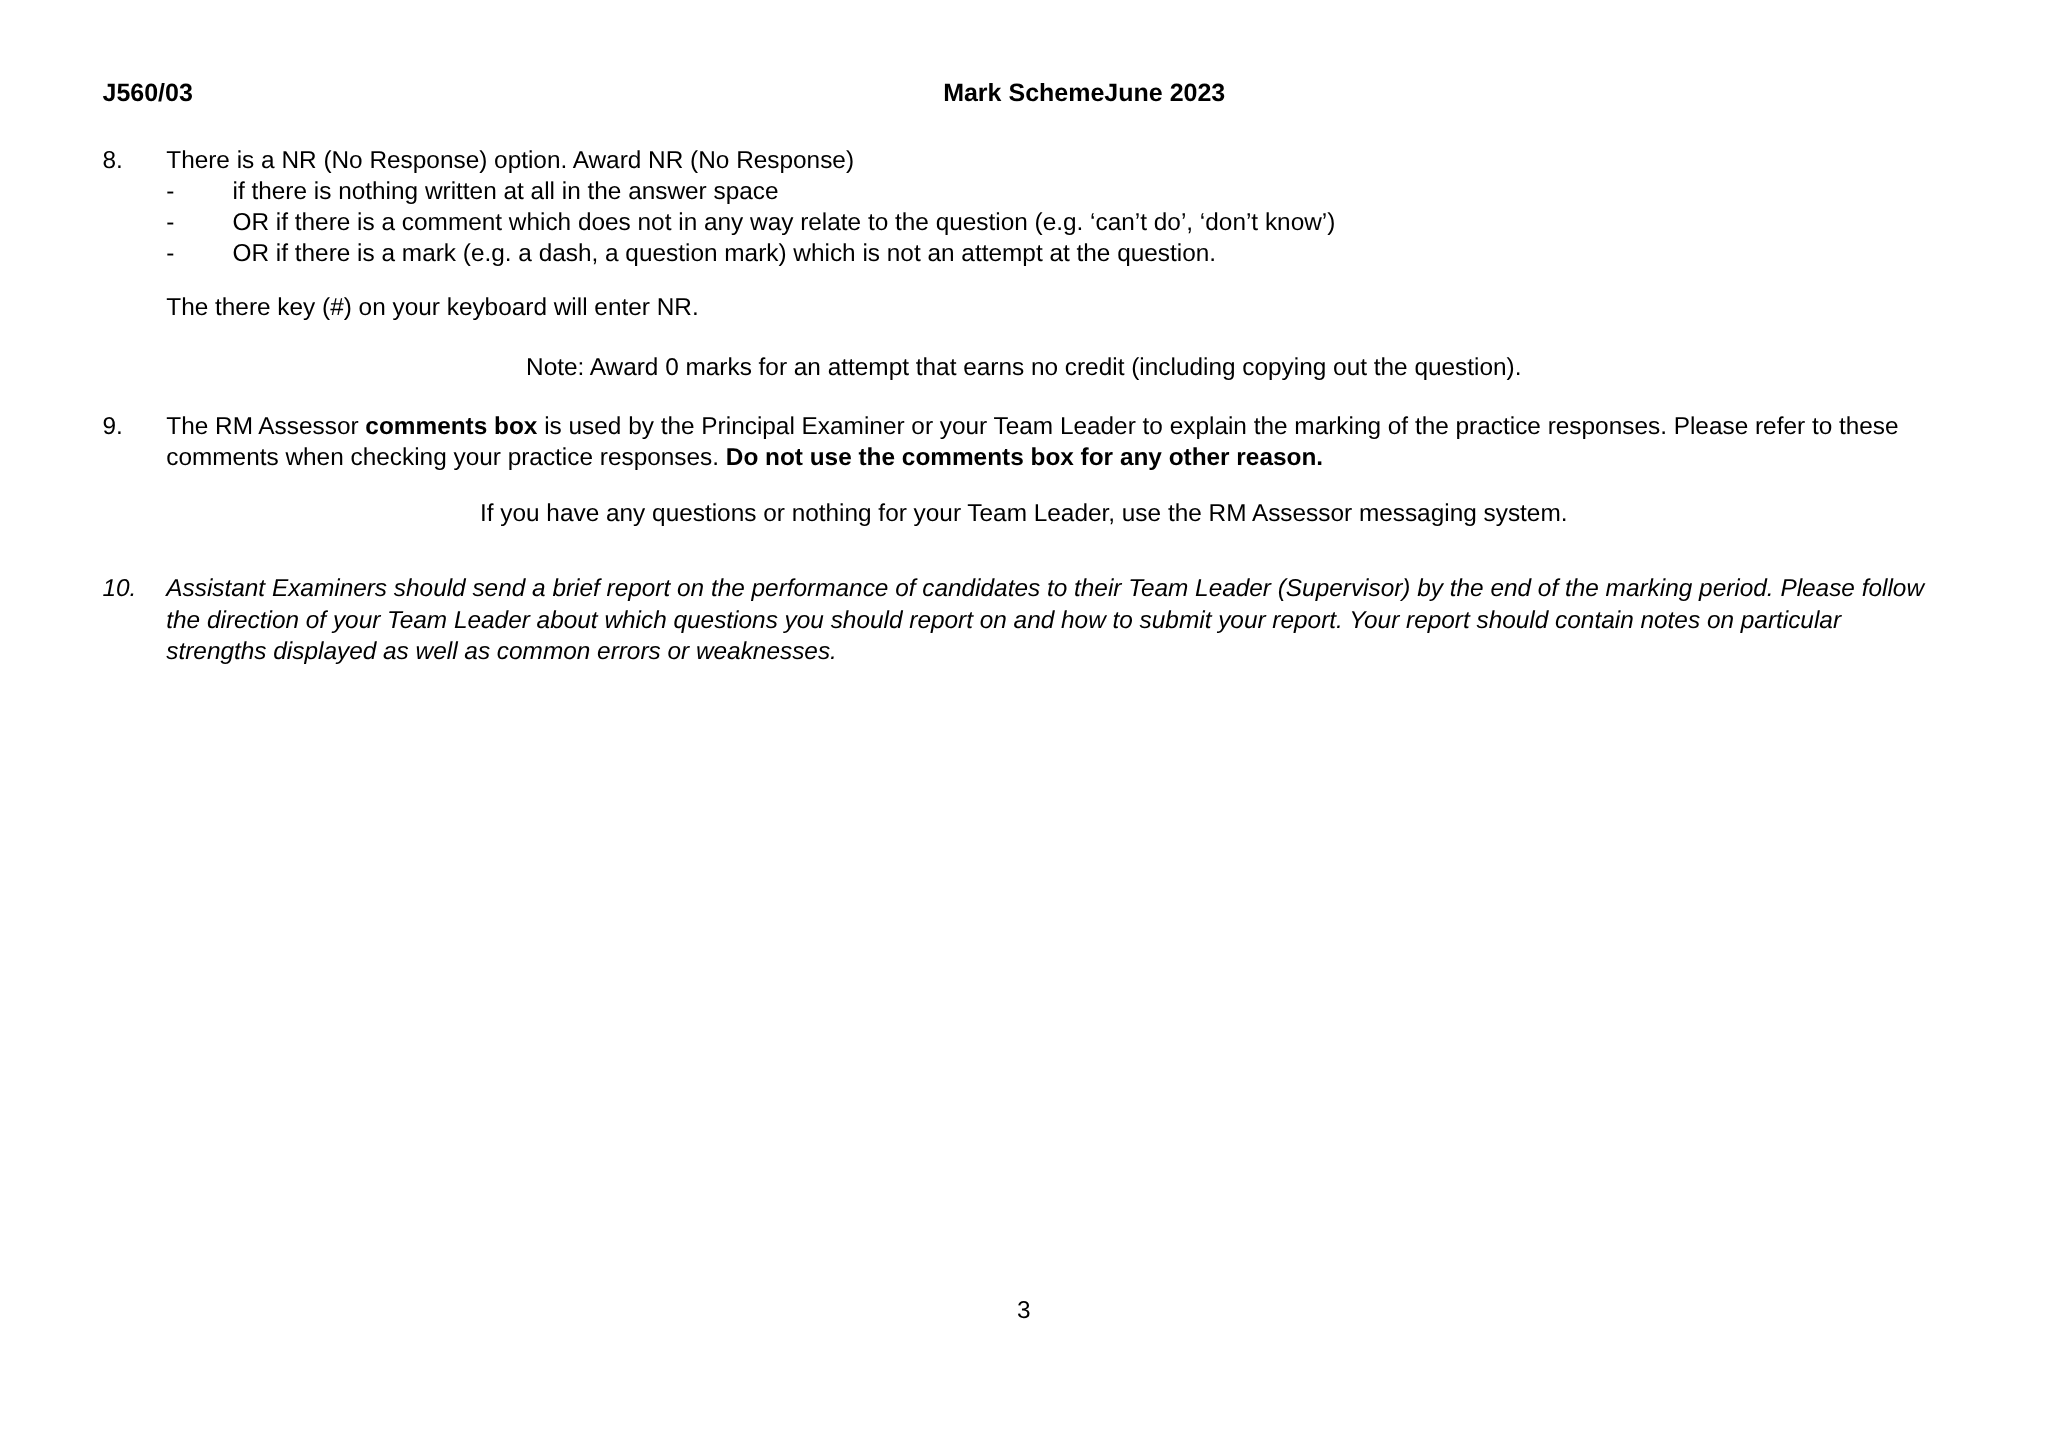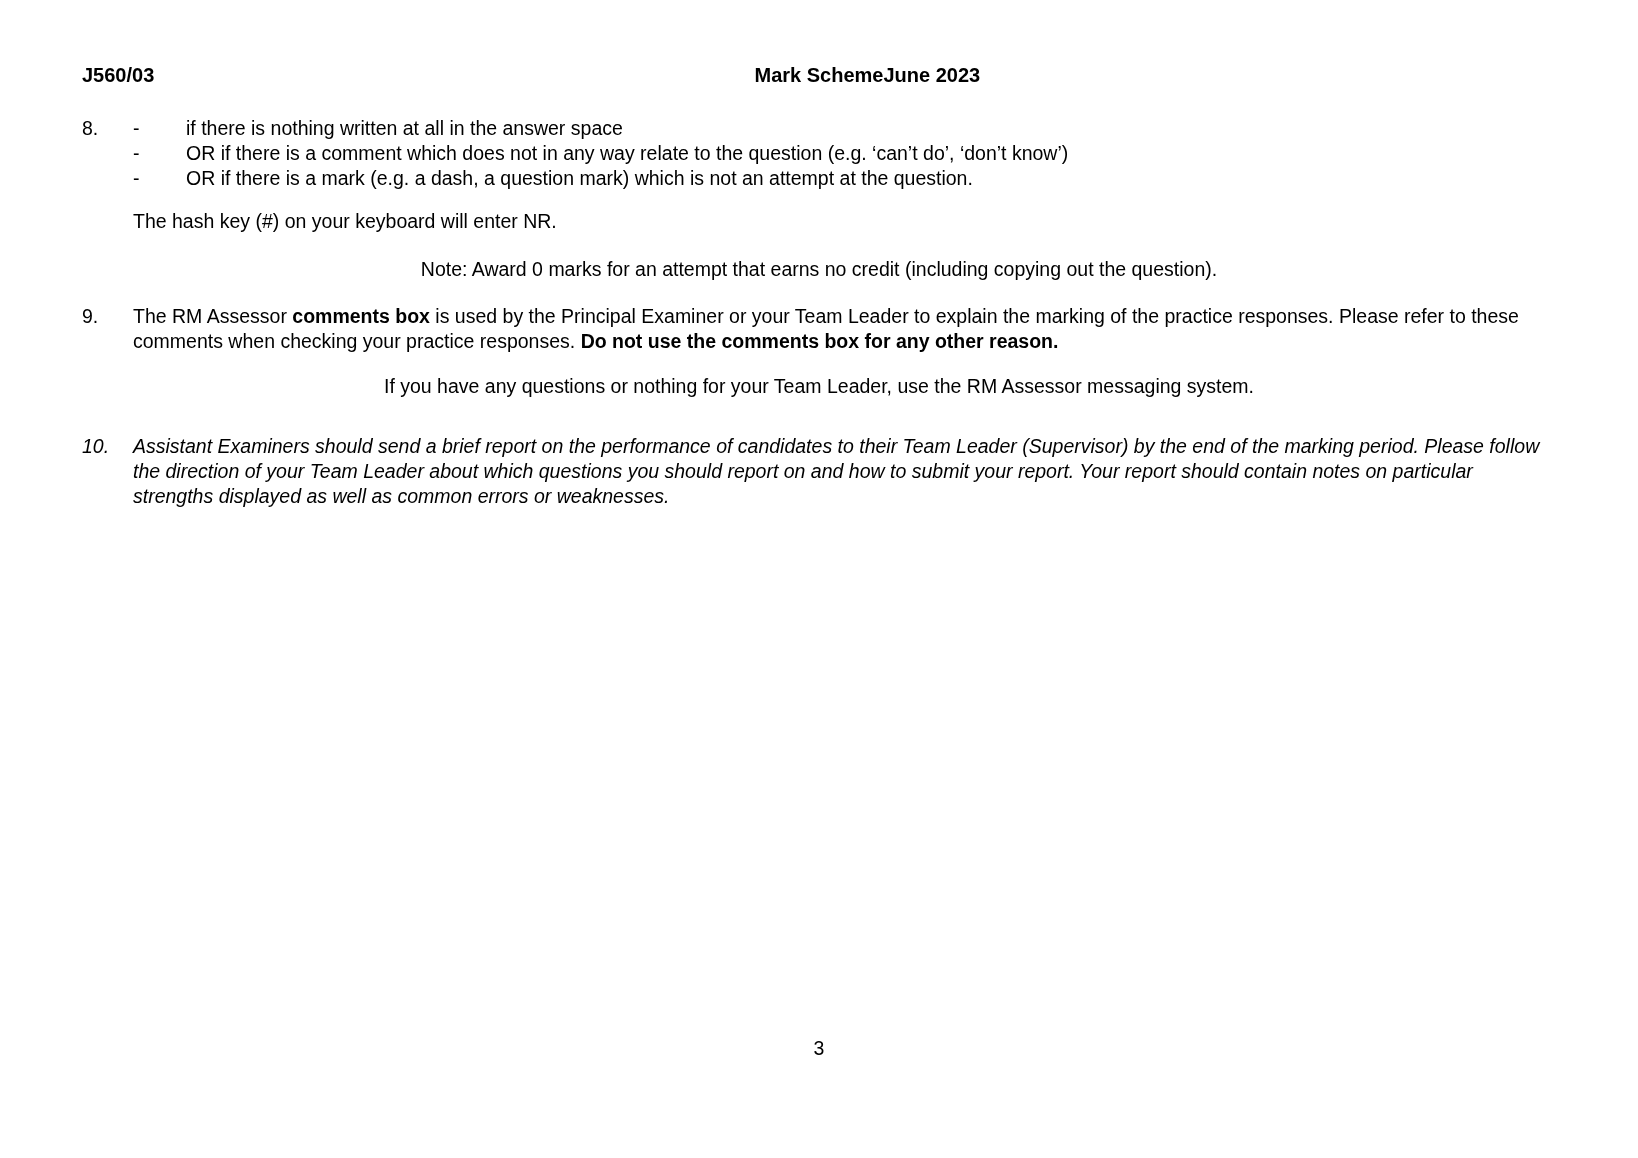--- a/index.html
+++ b/index.html
@@ -90,36 +90,37 @@
 
     <div class="doc-header">
       <span class="hdr-left">J560/03</span>
       <span class="hdr-center">Mark Scheme</span>
       <span class="hdr-right">June 2023</span>
     </div>
 
     <div class="num-item mt-item8">
       <span class="num-col">8.</span>
       <div class="item-body">
+        <div>There is a NR (No Response) option. Award NR (No Response)</div>
         <div class="bullet-row">
           <span class="dash-col">-</span>
           <span class="bullet-text">if there is nothing written at all in the answer space</span>
         </div>
         <div class="bullet-row">
           <span class="dash-col">-</span>
           <span class="bullet-text">OR if there is a comment which does not in any way relate to the question (e.g. ‘can’t do’, ‘don’t know’)</span>
         </div>
         <div class="bullet-row">
           <span class="dash-col">-</span>
           <span class="bullet-text">OR if there is a mark (e.g. a dash, a question mark) which is not an attempt at the question.</span>
         </div>
       </div>
     </div>
 
-    <p class="indented mt-hash">The hash key (#) on your keyboard will enter NR.</p>
+    <p class="indented mt-hash">The there key (#) on your keyboard will enter NR.</p>
 
     <p class="centered-note mt-note8">Note: Award 0 marks for an attempt that earns no credit (including copying out the question).</p>
 
     <div class="num-item mt-item9">
       <span class="num-col">9.</span>
       <div class="item-body">
         <span>The RM Assessor </span><span class="b">comments box</span><span> is used by the Principal Examiner or your Team Leader to explain the marking of the practice responses. Please refer to these comments when checking your practice responses. </span><span class="b">Do not use the comments box for any other reason.</span>
       </div>
     </div>
 

